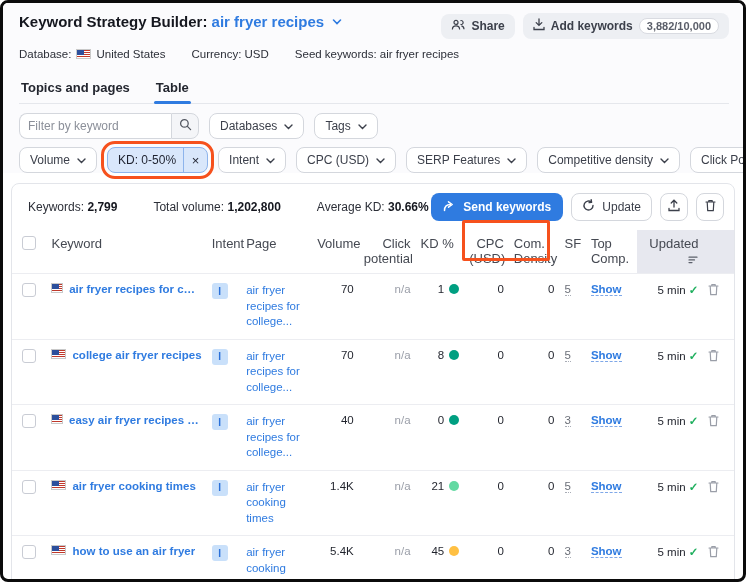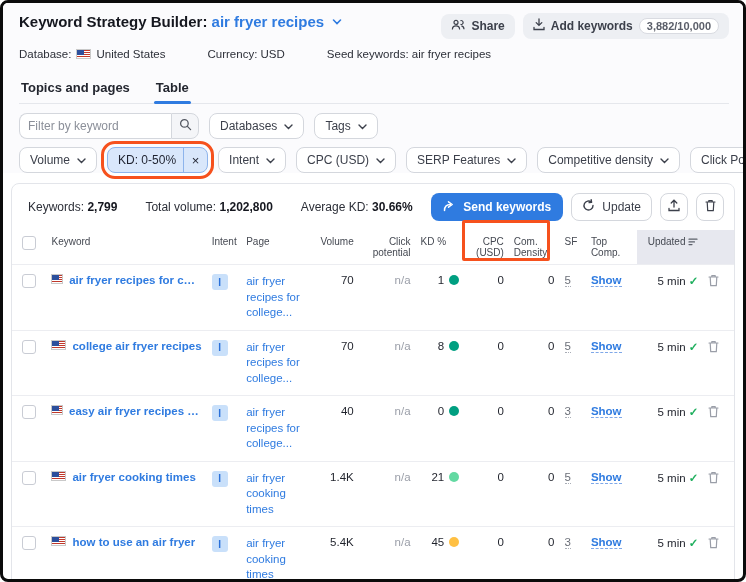--- a/index.html
+++ b/index.html
@@ -17,21 +17,21 @@
   .title-row { display:flex; align-items:flex-start; justify-content:space-between; }
   .page-title { font-size:15px; font-weight:bold; color:#15171f; white-space:nowrap; }
   .page-title .project { color:#2f7be0; }
   .chev { display:inline-block; width:10px; height:10px; margin-left:4px; }
   .chev svg { display:block; }
   .hdr-actions { display:flex; gap:8px; align-items:center; }
   .btn { display:inline-flex; align-items:center; gap:6px; font-size:12px; color:#3c404b;
          background:#edeff3; border:none; border-radius:8px; padding:5px 10px; cursor:pointer; white-space:nowrap;font-weight:bold; }
   .quota-pill { background:#ffffff; border:1px solid #d9dbe1; border-radius:10px; font-size:11px;
                 color:#5a5e69; padding:1px 7px; }
-  .meta-row { display:flex; gap:42px; margin-top:9px; font-size:11.5px; color:#2c2f38; align-items:center; }
+  .meta-row { display:flex; gap:26px; margin-top:9px; font-size:11.5px; color:#2c2f38; align-items:center; }
   .meta-item { display:flex; align-items:center; gap:5px; }
   .flag { width:15px; height:10px; position:relative; display:inline-block; background:repeating-linear-gradient(#c0392b 0 1px,#fff 1px 2px); border:0.5px solid #c9c9c9; }
   .flag::after { content:""; position:absolute; left:0; top:0; width:7px; height:5px; background:#2c4f9c; }
   .tabs { display:flex; gap:22px; margin-top:14px; border-bottom:1px solid #e5e7ec; padding:0 0; }
   .tab { font-size:13px; font-weight:bold; color:#23262f; padding:6px 2px 8px; cursor:pointer; position:relative; }
   .tab.active::after { content:""; position:absolute; left:0; right:0; bottom:-1px; height:3px; background:#2f7be0; border-radius:2px; }
   .filterbar { padding:9px 14px 0 16px; background:#fbfbfd; }
   .frow { display:flex; gap:10px; align-items:center; }
   .frow + .frow { margin-top:8px; }
   .search-wrap { display:flex; }
@@ -41,31 +41,31 @@
   .search-btn { width:28px; height:26px; border:1px solid #d4d7dd; border-radius:0 8px 8px 0; background:#f4f5f8;
                 display:flex; align-items:center; justify-content:center; cursor:pointer; }
   .pill { display:inline-flex; align-items:center; gap:7px; height:26px; padding:0 10px; background:#fff;
           border:1px solid #d4d7dd; border-radius:8px; font-size:12px; color:#3c404b; cursor:pointer; white-space:nowrap; }
   .pill.active-chip { background:#d9e7fb; border:1px solid #8db4ec; color:#1f2330; padding-right:0;
                       outline:3px solid #f6511d; outline-offset:3px; }
   .chip-x { display:inline-flex; align-items:center; justify-content:center; width:24px; height:24px;
             border-left:1px solid #8db4ec; font-size:13px; color:#1f2330; cursor:pointer; }
   .panel { margin:10px 8px 8px; border:1px solid #e3e5ea; border-radius:8px; background:#fff; position:relative; }
   .stats-row { display:flex; align-items:center; justify-content:space-between; padding:9px 10px 9px 16px; }
-  .stats { display:flex; gap:28px; font-size:12px; color:#2c2f38;text-align:right; }
+  .stats { display:flex; gap:36px; font-size:12px; color:#2c2f38;text-align:right; }
   .stats b { color:#15171f; }
   .actions { display:flex; gap:8px; align-items:center; }
   .btn-primary { display:inline-flex; align-items:center; gap:7px; background:#2f7be0; color:#fff; font-size:12px;
                  font-weight:bold; border:none; border-radius:8px; height:28px; padding:0 12px; cursor:pointer; }
   .btn-outline { display:inline-flex; align-items:center; gap:7px; background:#fff; color:#3c404b; font-size:12px;
                  border:1px solid #d4d7dd; border-radius:8px; height:28px; padding:0 10px; cursor:pointer; }
   .icon-btn { width:28px; height:28px; display:inline-flex; align-items:center; justify-content:center;
               background:#fff; border:1px solid #d4d7dd; border-radius:8px; cursor:pointer; }
   table { width:100%; border-collapse:collapse; table-layout:fixed; }
-  th { font-size:10px; font-weight:normal; color:#454952; text-align:left; padding:6px 5px; vertical-align:top; }
+  th { font-size:13px; font-weight:normal; color:#454952; text-align:left; padding:6px 5px; vertical-align:top; }
   th.num, td.num { text-align:right; }
   td { font-size:11.5px; padding:9px 5px; vertical-align:top; border-top:1px solid #ecedf1; }
   thead th { border-top:none; }
   .col-check { width:34px; } .col-kw { width:158px; } .col-int { width:34px; } .col-page { width:70px; }
   .col-vol { width:46px; } .col-cp { width:56px; } .col-kd { width:48px; } .col-cpc { width:44px; }
   .col-cd { width:50px; } .col-sf { width:26px; } .col-tc { width:50px; } .col-upd { width:66px; } .col-tr { width:30px; }
   .cb { width:14px; height:14px; border:1px solid #c9ccd4; border-radius:3px; background:#fff; display:inline-block; cursor:pointer; }
   .kw-cell { display:flex; gap:6px; align-items:flex-start; }
   .kw-link { color:#2f7be0; font-weight:bold; font-size:11.5px; white-space:nowrap; overflow:hidden; text-overflow:ellipsis; cursor:pointer; }
   .intent-badge { display:inline-flex; width:16px; height:16px; align-items:center; justify-content:center;

